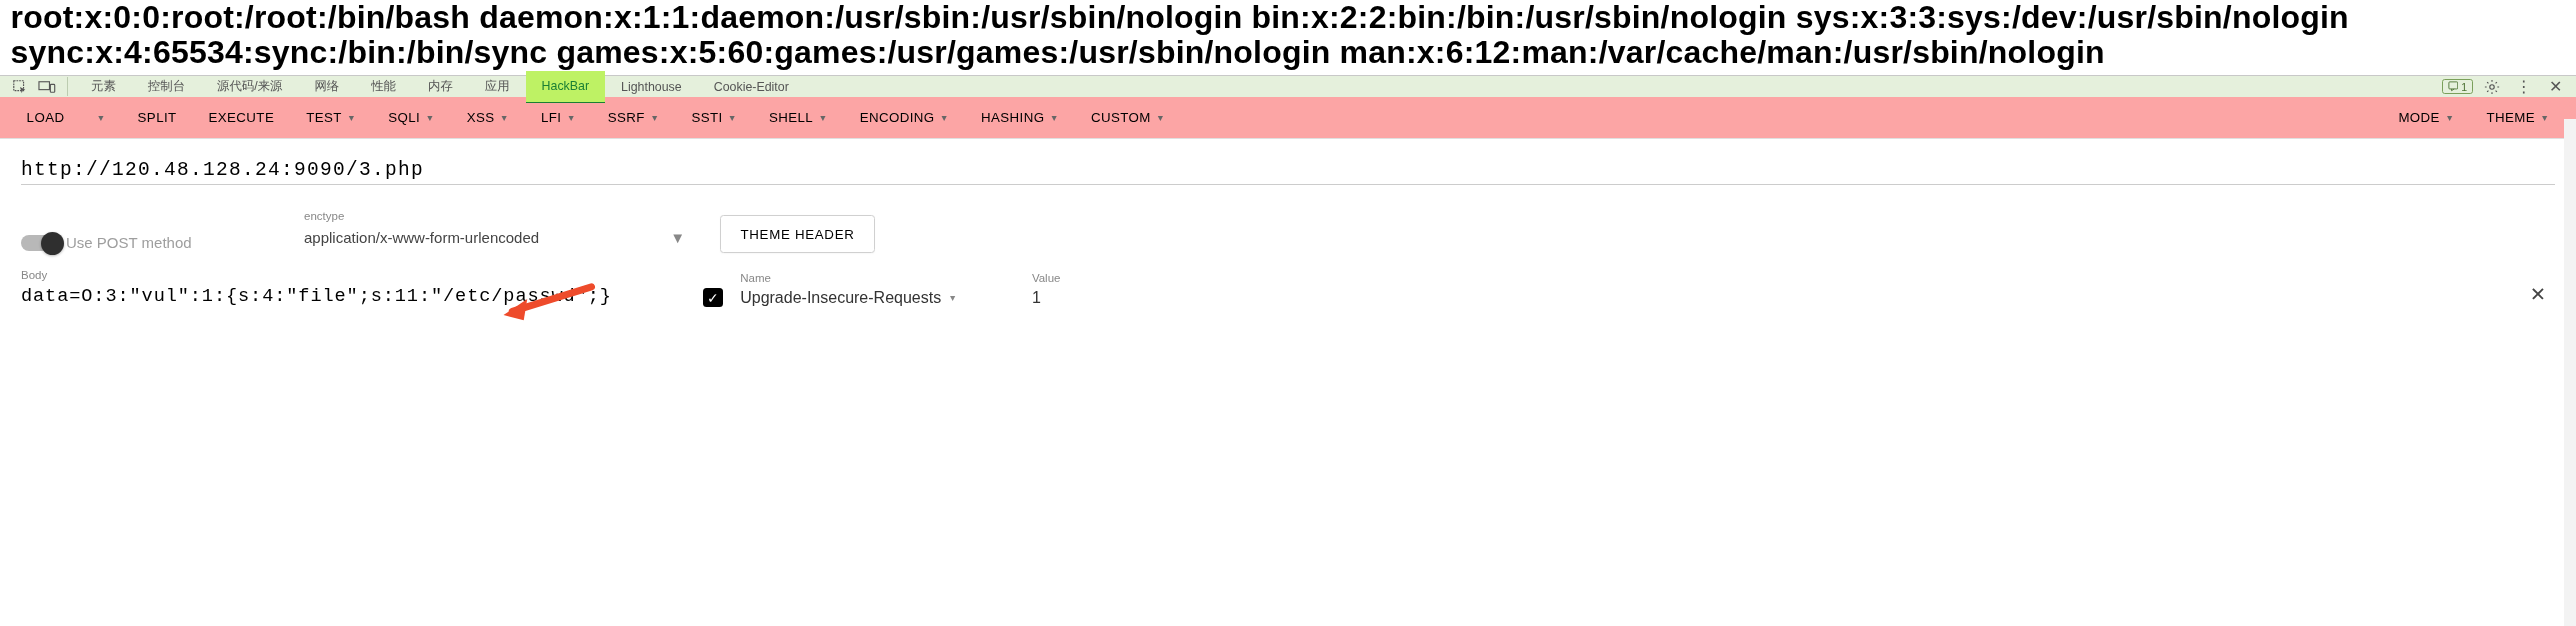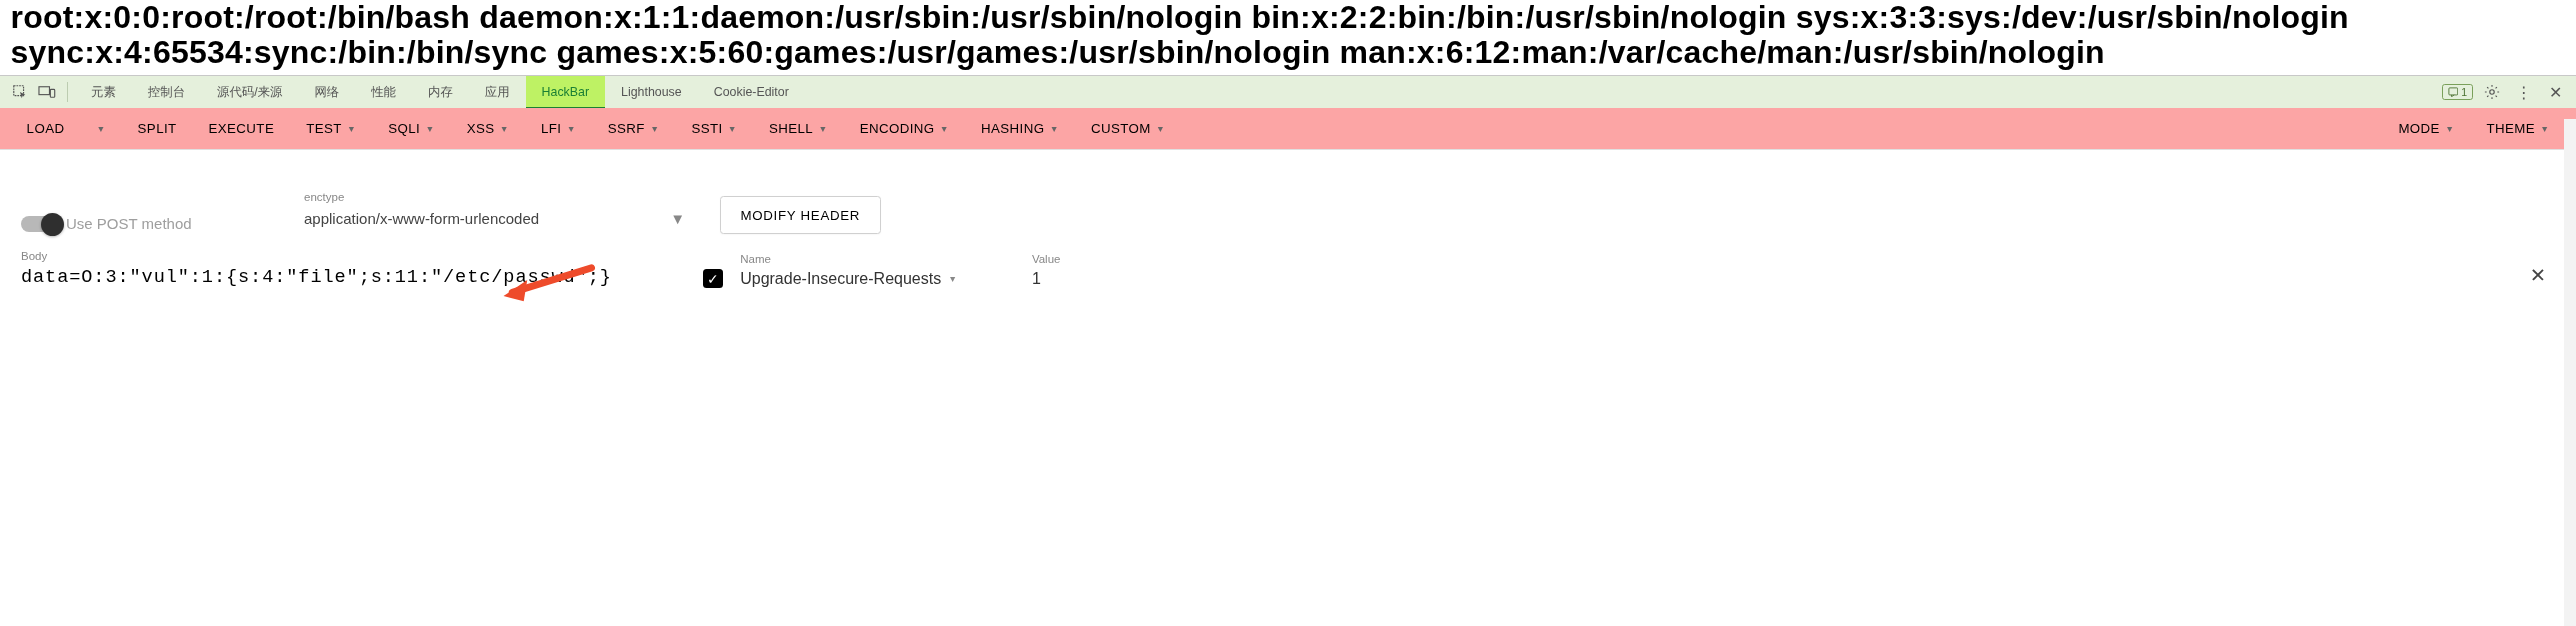--- a/index.html
+++ b/index.html
@@ -17,21 +17,21 @@
     font-weight: bold;
   }
   
   .devtools {
     border-top: 0.9px solid #c8c8c8;
   }
   
   .devtools-tabs {
     display: flex;
     align-items: center;
-    height: 32px;
+    height: 21px;
     background: #e5f0dc;
     padding: 0 7px;
     font-size: 12.4px;
     color: #555;
     position: relative;
   }
   .devtools-tabs .icon-btn {
     display: flex;
     align-items: center;
     justify-content: center;
@@ -356,36 +356,37 @@
         <span>MODE</span>
         <span class="caret">▼</span>
       </div>
     <div class="tbtn">
         <span>THEME</span>
         <span class="caret">▼</span>
       </div>
   </div>
 
   <div class="hackbar-body">
+    <input class="url-input" value="http://120.48.128.24:9090/3.php" style="">
     
     <div class="row">
       <div class="toggle-wrap">
         <div class="toggle">
             <div class="knob"></div>
           </div>
         <div class="toggle-label">Use POST method</div>
       </div>
       <div class="select-wrap">
         <div class="field-label">enctype</div>
         <div class="select-display">
           <span>application/x-www-form-urlencoded</span>
           <span class="caret" style="color:#888">▼</span>
         </div>
       </div>
-      <div class="modify-header-btn">MODIFY HEADER</div>
+      <div class="modify-header-btn">THEME HEADER</div>
     </div>
     
     <div class="row2" style="position:relative">
       <div class="body-section">
         <div class="field-label">Body</div>
         <input class="body-input" value="data=O:3:&quot;vul&quot;:1:{s:4:&quot;file&quot;;s:11:&quot;/etc/passwd&quot;;}" style="">
       </div>
 
       <svg class="arrow-annotation" style="left:478px;top:8.9px" width="97" height="44" viewBox="0 0 110 50">
         <path d="M105 10 L15 38" stroke="#ee4b2b" stroke-width="8" stroke-linecap="round"></path>

